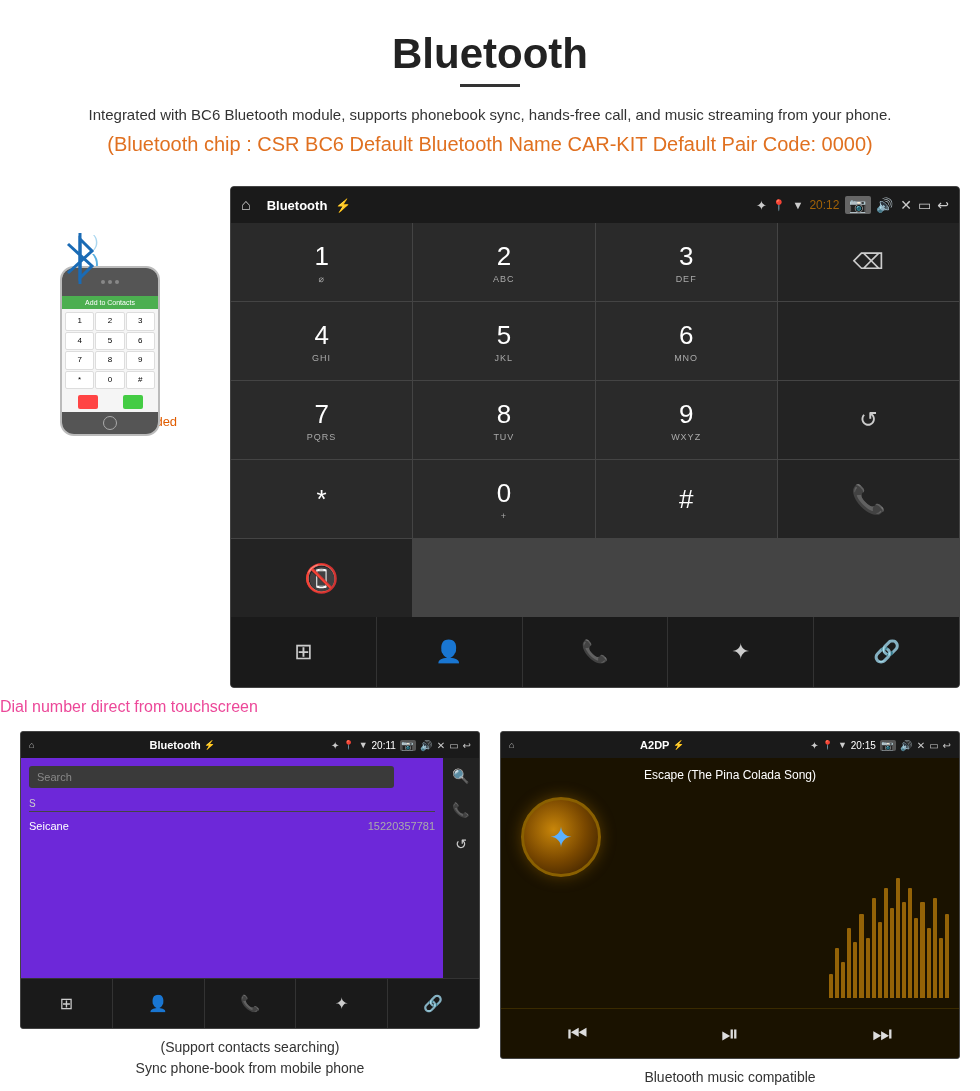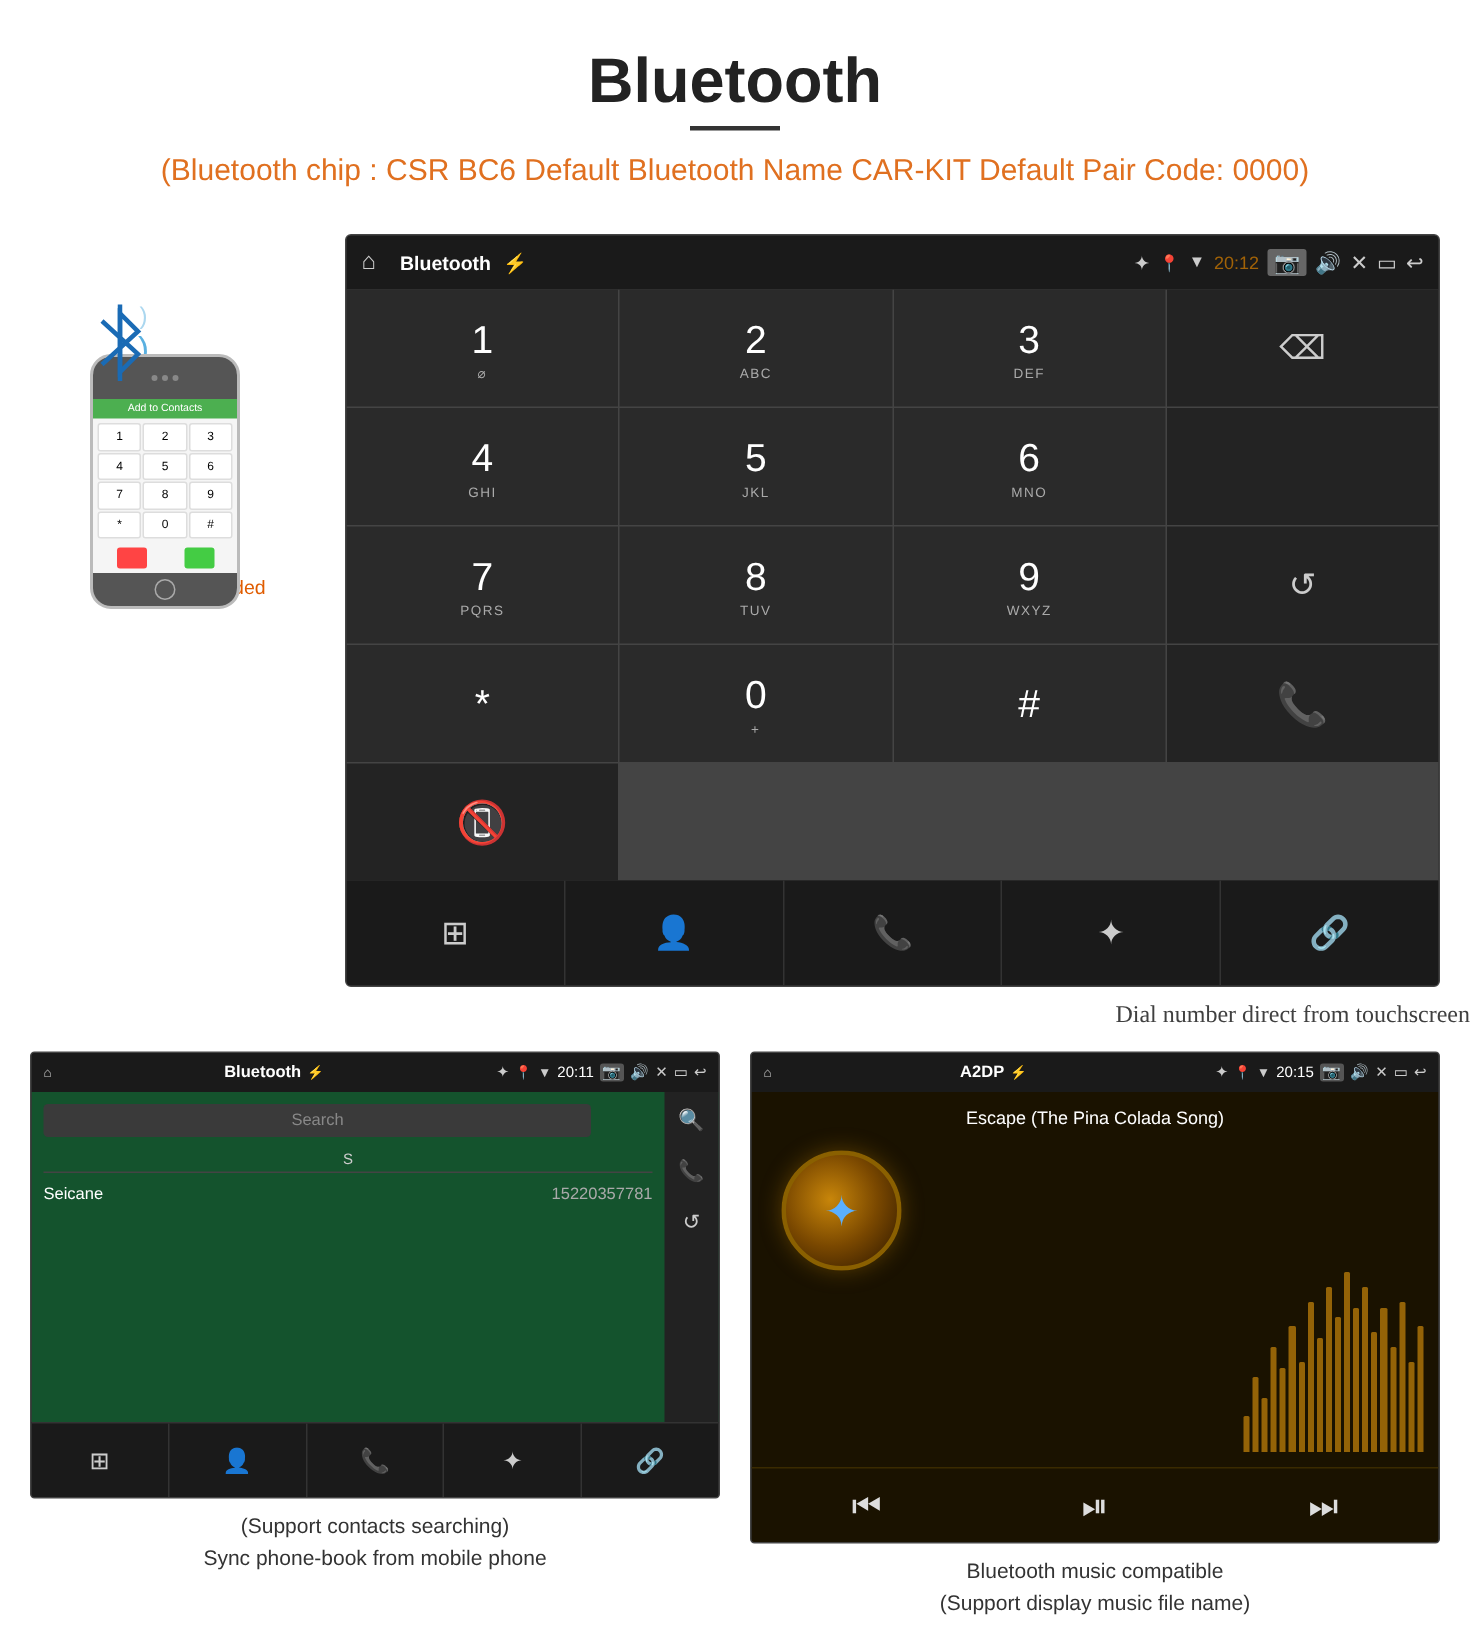--- a/index.html
+++ b/index.html
@@ -213,25 +213,24 @@
       justify-content: center;
       color: #ccc;
       font-size: 22px;
       cursor: pointer;
       border-right: 1px solid #333;
     }
     .bottom-nav-item:last-child { border-right: none; }
 
     
     .caption {
-      text-align: right;
+      text-align: left;
       font-size: 16px;
-      color: #404040;
+      color: #ec4899;
       margin: 10px 0 15px;
-      font-family: Liberation Serif, serif;
     }
 
     
     .bottom-row {
       display: flex;
       gap: 20px;
       padding: 0 20px;
       margin-bottom: 10px;
     }
     .bottom-screenshot {
@@ -378,20 +377,21 @@
     .phonebook-wrapper {
       position: relative;
     }
   </style>
 </head>
 <body>
 
 <div class="page-header">
   <h1 class="page-title">Bluetooth</h1>
   <div class="title-underline"></div>
+  <p class="page-description">Integrated with BC6 Bluetooth module, supports phonebook sync, hands-free call, and music streaming from your phone.</p>
   <p class="page-specs">(Bluetooth chip : CSR BC6    Default Bluetooth Name CAR-KIT    Default Pair Code: 0000)</p>
 </div>
 
 <div class="main-content">
 
   <div class="phone-area">
     <div class="phone-illustration">
 
       <div style="position:relative; width:160px; height:200px; margin:0 auto;">
 
@@ -530,21 +530,21 @@
           <span style="font-size:9px;">▼</span>
           <span style="font-size:10px;color:#fff;">20:11</span>
           <span style="font-size:10px;background:#555;padding:0 2px;border-radius:2px;">📷</span>
           <span style="font-size:10px;">🔊</span>
           <span style="font-size:10px;">✕</span>
           <span style="font-size:10px;">▭</span>
           <span style="font-size:10px;">↩</span>
         </div>
       </div>
 
-      <div style="display:flex; background:#14532d; min-height:220px;text-align:center;">
+      <div style="display:flex; background:#6d28d9; min-height:220px;">
         <div style="flex:1; padding:8px;">
           <div class="phonebook-search">
             <span>Search</span>
           </div>
           <div class="phonebook-section">S</div>
           <div class="phonebook-contact">
             <span class="phonebook-contact-name">Seicane</span>
             <span class="phonebook-contact-num">15220357781</span>
           </div>
         </div>

